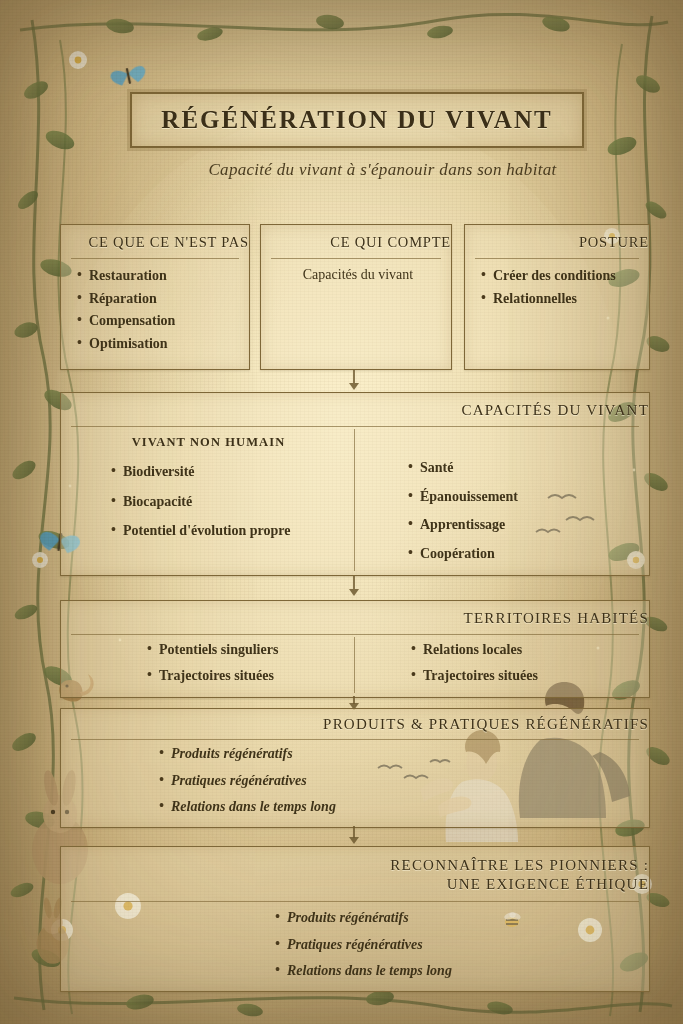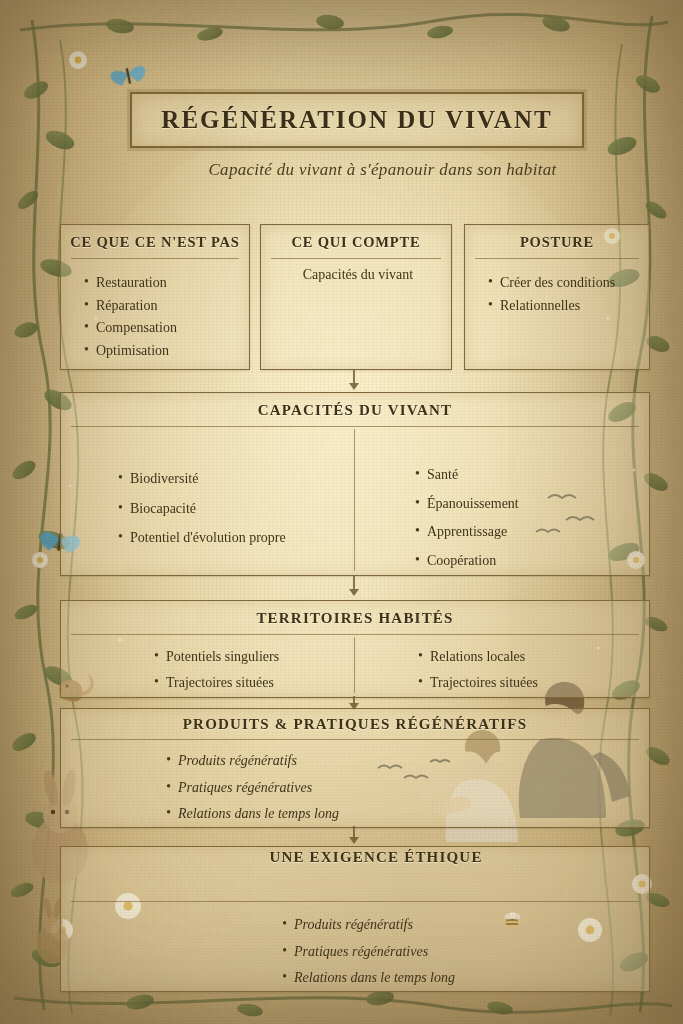--- a/index.html
+++ b/index.html
@@ -89,35 +89,36 @@
   }
 
   
   .box {
     position: absolute;
     border: 1.6px solid #7e6738;
     background: rgba(243,230,192,0.30);
     box-shadow: inset 0 0 14px rgba(150,120,70,0.22), 0 1px 2px rgba(90,70,35,0.20);
   }
   .box-title {
-    text-align: center;
-    font-weight: 700;
+    text-align: right;
+    font-weight: 400;
     color: #3d3119;
     letter-spacing: 0.8px;
     text-shadow: 0 1px 0 rgba(255,250,225,0.55);
   }
   .divider {
     position: absolute;
     background: #7e6738;
     opacity: .65;
   }
   ul.lst {
-    margin: 7px;
+    margin: 0;
     padding: 0;
     list-style: none;
+    font-weight: bold;
   }
   ul.lst li {
     position: relative;
     padding-left: 14px;
     color: #3f3319;
     margin-bottom: 5px;
     font-size: 14px;
     line-height: 1.25;
   }
   ul.lst li:before {
@@ -429,20 +430,21 @@
     <div class="arrow" style="left:335px; top:370px; height:20px;">
       <div class="shaft" style="height:13px;"></div>
       <div class="head" style="top:13px;"></div>
     </div>
 
     <div class="box" id="box-cap">
       <div class="box-title sec-title">CAPACITÉS DU VIVANT</div>
       <div class="divider cap-underline"></div>
       <div class="divider cap-vline"></div>
 
+      <div class="col-head" style="left:10px; top:42px; width:275px;">VIVANT NON HUMAIN</div>
 
       <div style="position:absolute; left:48px; top:70px; width:250px;">
         <ul class="lst">
           <li style="margin-bottom:12px;">Biodiversité</li>
           <li style="margin-bottom:12px;">Biocapacité</li>
           <li>Potentiel d'évolution propre</li>
         </ul>
       </div>
       <div style="position:absolute; left:345px; top:66px; width:240px;">
         <ul class="lst">
@@ -494,20 +496,21 @@
         </ul>
       </div>
     </div>
 
     <div class="arrow" style="left:335px; top:826px; height:18px;">
       <div class="shaft" style="height:12px;"></div>
       <div class="head" style="top:11px;"></div>
     </div>
 
     <div class="box" id="box-pion">
+      <div class="box-title sec-title" style="padding-top:10px;">RECONNAÎTRE LES PIONNIERS :</div>
       <div class="box-title sec-title" style="padding-top:2px;padding-left:42px;">UNE EXIGENCE ÉTHIQUE</div>
       <div class="divider pion-underline"></div>
       <div style="position:absolute; left:212px; top:62px; width:330px;">
         <ul class="lst italic-list">
           <li style="margin-bottom:9px;">Produits régénératifs</li>
           <li style="margin-bottom:9px;">Pratiques régénératives</li>
           <li>Relations dans le temps long</li>
         </ul>
       </div>
     </div>

